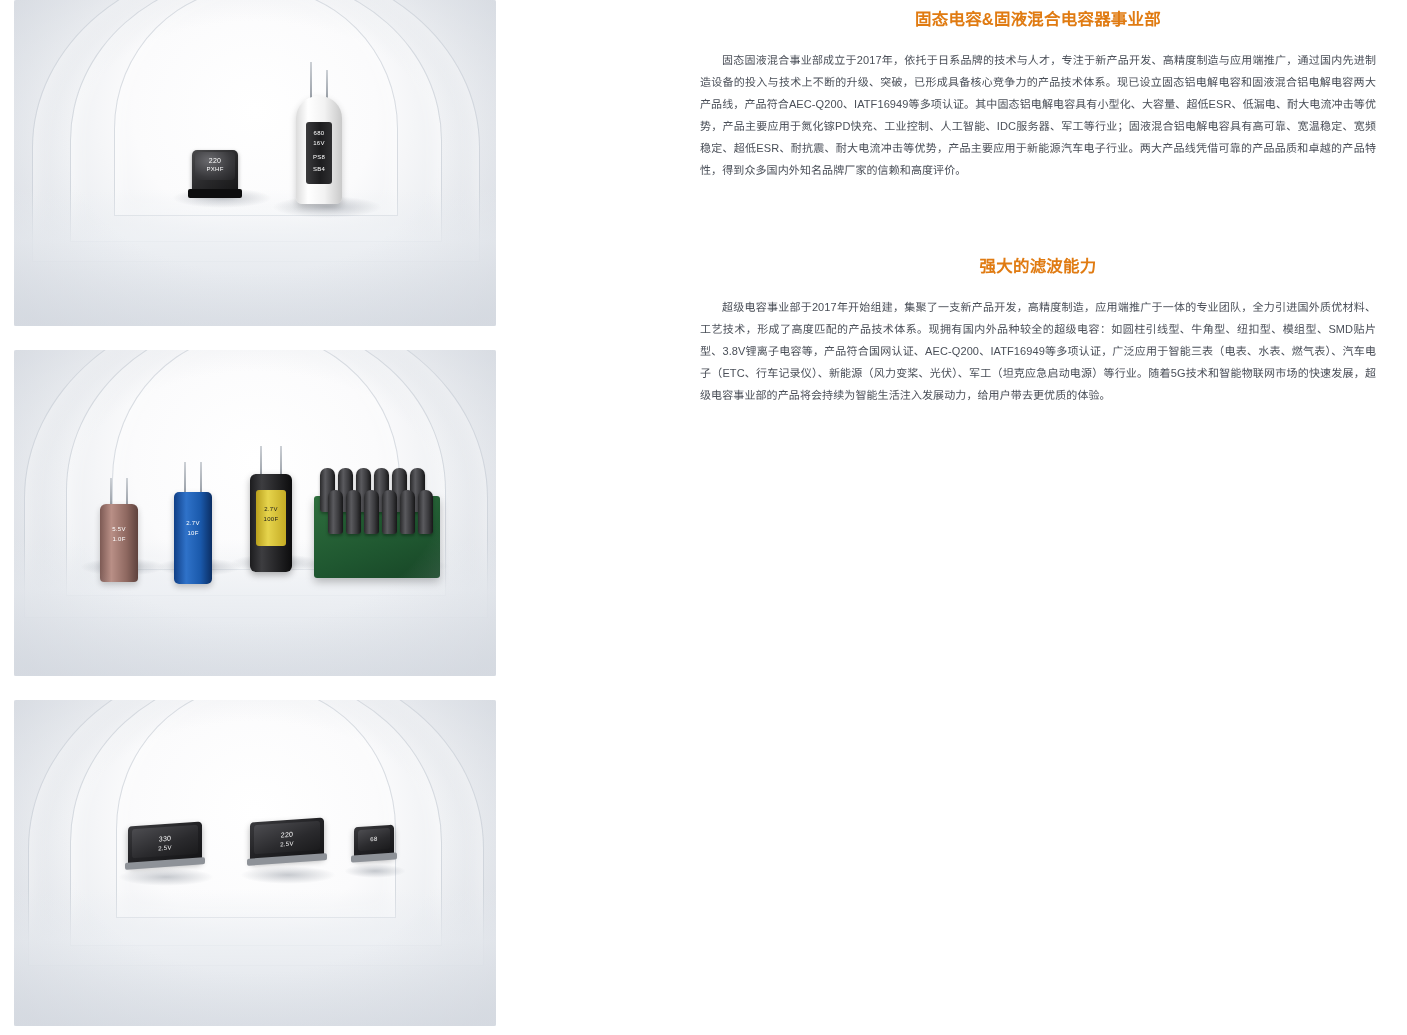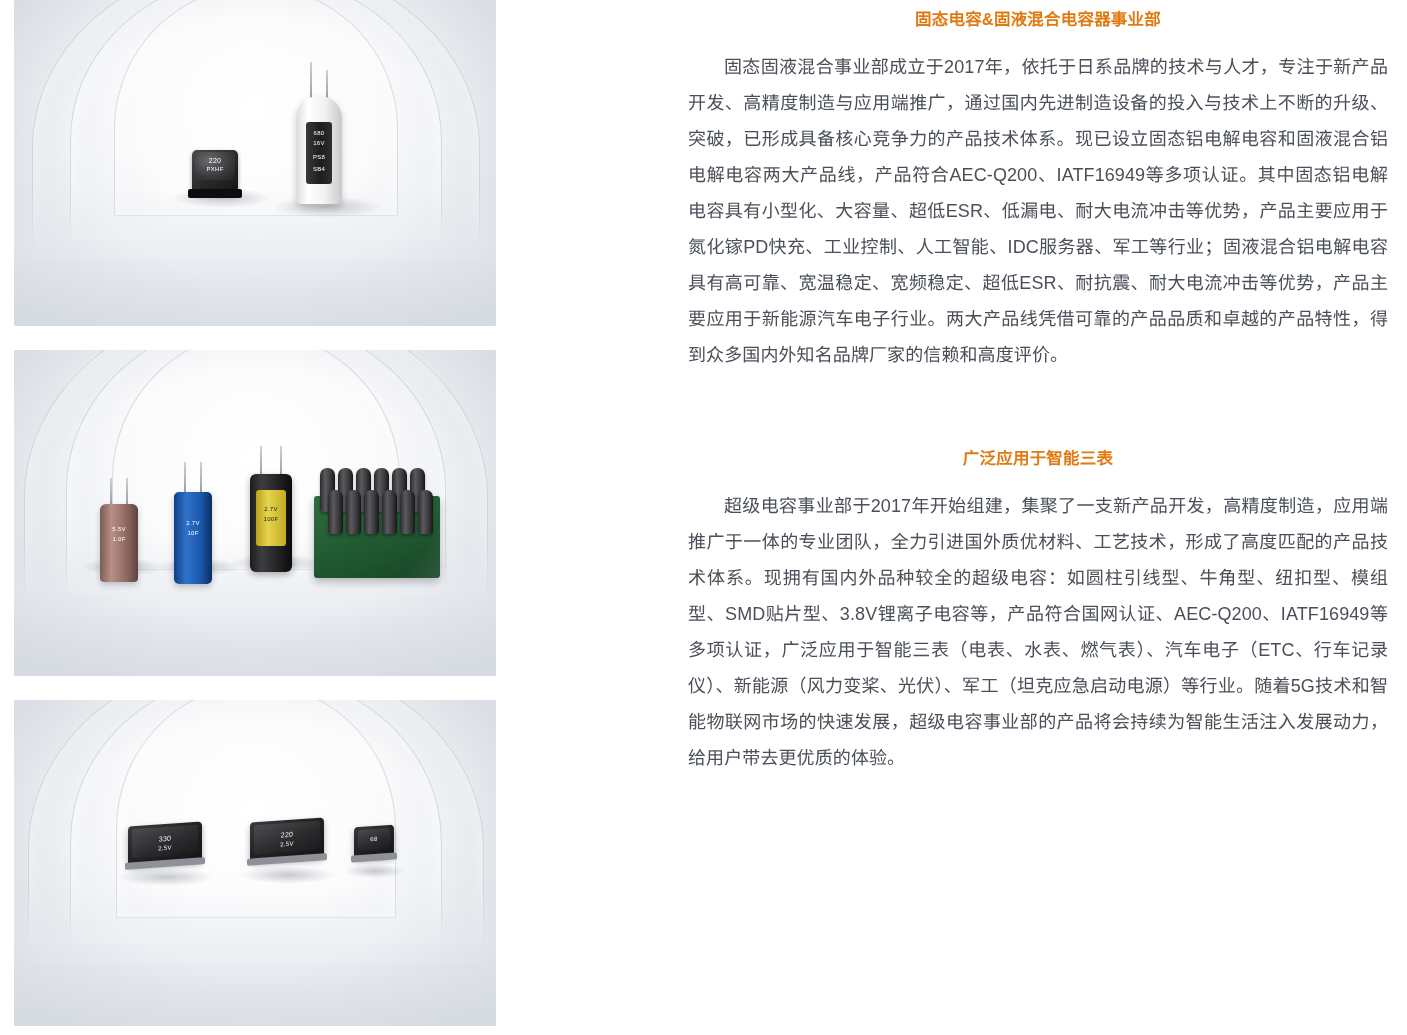--- a/index.html
+++ b/index.html
@@ -179,25 +179,25 @@
     color: #e07b12;
     font-size: 16.5px;
     font-weight: bold;
     text-align: center;
     line-height: 1.4;
     margin: 0 0 18px 0;
     letter-spacing: .2px;
   }
   .section-body {
     color: #4a4f58;
-    font-size: 18px;
+    font-size: 11px;
     line-height: 2.0;
     text-align: justify;
     text-indent: 2em;
-    margin: 0;
+    margin: 12px;
     letter-spacing: .1px;
   }
   .sec1 { padding-top: 8px; }
   .sec2 { padding-top: 40px; }
   .sec3 { padding-top: 42px; }
 </style>
 </head>
 <body>
 
 <div class="page">
@@ -328,20 +328,20 @@
   </div>
 
   <div class="content">
 
     <div class="section sec1">
       <h2 class="section-title">固态电容&amp;固液混合电容器事业部</h2>
       <p class="section-body">固态固液混合事业部成立于2017年，依托于日系品牌的技术与人才，专注于新产品开发、高精度制造与应用端推广，通过国内先进制造设备的投入与技术上不断的升级、突破，已形成具备核心竞争力的产品技术体系。现已设立固态铝电解电容和固液混合铝电解电容两大产品线，产品符合AEC-Q200、IATF16949等多项认证。其中固态铝电解电容具有小型化、大容量、超低ESR、低漏电、耐大电流冲击等优势，产品主要应用于氮化镓PD快充、工业控制、人工智能、IDC服务器、军工等行业；固液混合铝电解电容具有高可靠、宽温稳定、宽频稳定、超低ESR、耐抗震、耐大电流冲击等优势，产品主要应用于新能源汽车电子行业。两大产品线凭借可靠的产品品质和卓越的产品特性，得到众多国内外知名品牌厂家的信赖和高度评价。</p>
     </div>
 
     <div class="section sec2">
-      <h2 class="section-title">广泛应用于智能三表</h2>
+      <h2 class="section-title">强大的滤波能力</h2>
       <p class="section-body">超级电容事业部于2017年开始组建，集聚了一支新产品开发，高精度制造，应用端推广于一体的专业团队，全力引进国外质优材料、工艺技术，形成了高度匹配的产品技术体系。现拥有国内外品种较全的超级电容：如圆柱引线型、牛角型、纽扣型、模组型、SMD贴片型、3.8V锂离子电容等，产品符合国网认证、AEC-Q200、IATF16949等多项认证，广泛应用于智能三表（电表、水表、燃气表）、汽车电子（ETC、行车记录仪）、新能源（风力变桨、光伏）、军工（坦克应急启动电源）等行业。随着5G技术和智能物联网市场的快速发展，超级电容事业部的产品将会持续为智能生活注入发展动力，给用户带去更优质的体验。</p>
     </div>
 
 
   </div>
 
 </div>
 
 </body></html>

